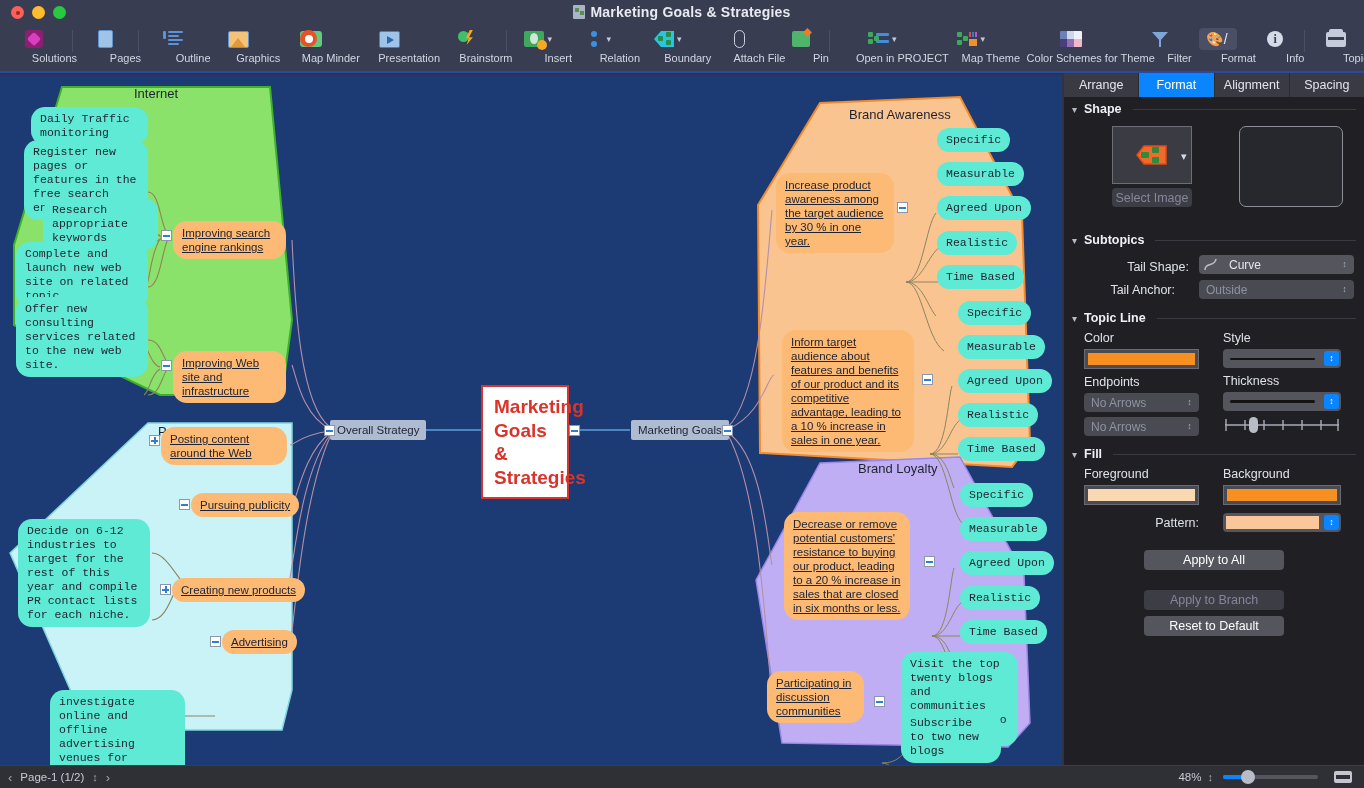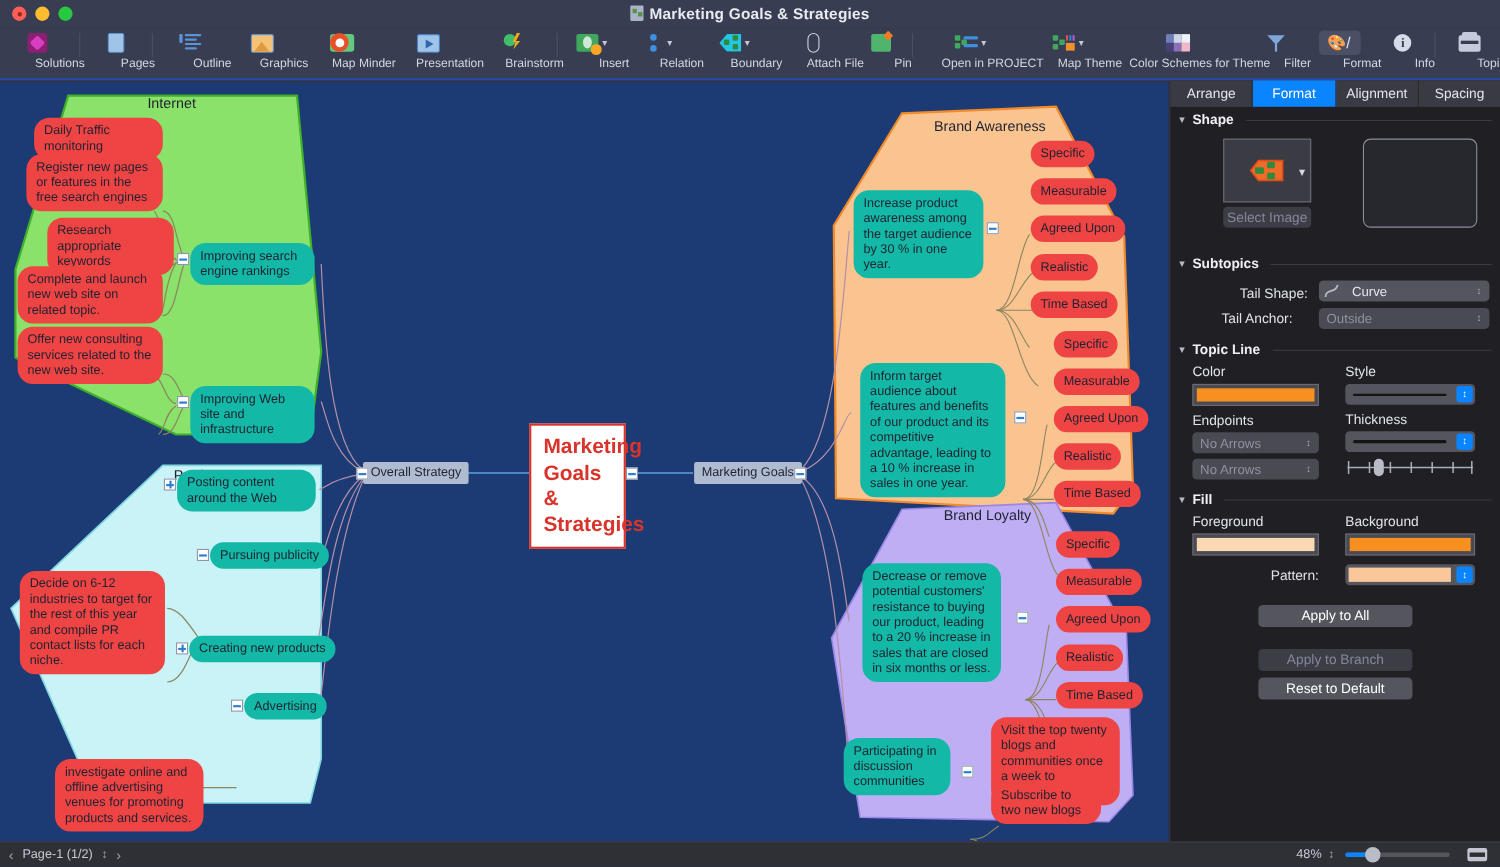--- a/index.html
+++ b/index.html
@@ -134,22 +134,22 @@
     position: absolute; left: 0; top: 75px; width: 1062px; height: 690px;
     background: #1c3a73; overflow: hidden;
   }
   .canvas svg { position: absolute; left: 0; top: 0; }
 
   .node {
     position: absolute; display: flex; align-items: center;
     font-size: 11.5px; color: #1f2230; line-height: 1.22;
     padding: 5px 9px; border-radius: 14px;
   }
-  .n-pink { background: #ef4444; }
-  .n-blue { background: #14b8a6; }
+  .n-pink { background: #5eead4; font-family: Liberation Mono, monospace; }
+  .n-blue { background: #fdba74; text-decoration: underline; }
   .n-grey { background: #aebbd1; border-radius: 2px; padding: 3px 7px; font-size: 11.5px; }
 
   .central {
     position: absolute; background: #ffffff; border: 2px solid #d9342b;
     color: #d9342b; font-size: 19px; font-weight: bold; line-height: 1.24;
     padding: 8px 11px;
   }
 
   .bound-label {
     position: absolute; font-size: 13px; color: #1f2230;

